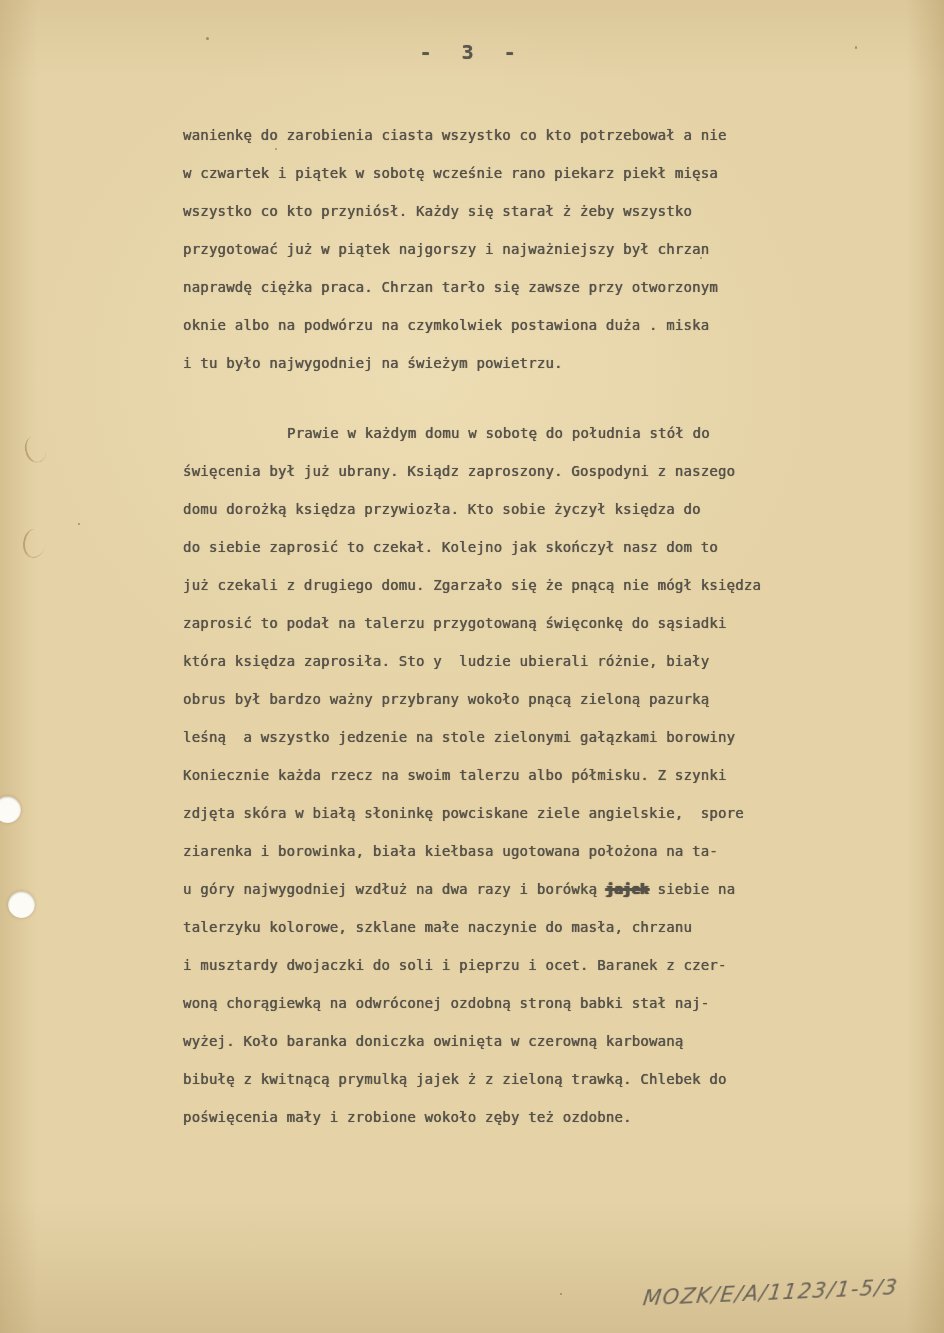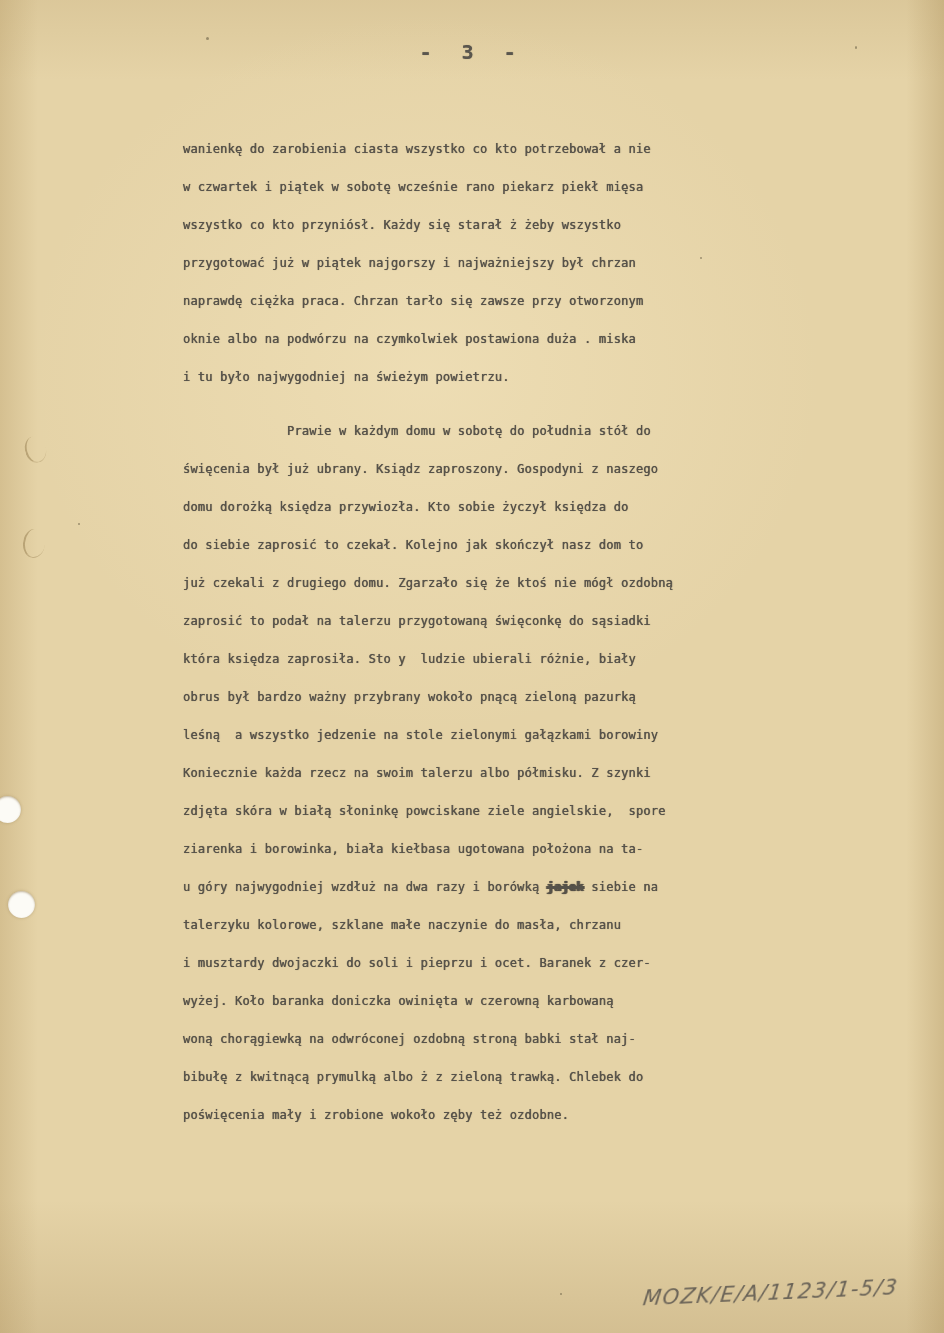--- a/index.html
+++ b/index.html
@@ -19,29 +19,29 @@
   .page-number{
     position:absolute;top:40px;left:0;width:100%;
     text-align:center;
     font-size:20px;font-weight:bold;
     letter-spacing:9px;
     color:#5a564e;
     filter:blur(.35px);
     text-shadow:.4px .4px .7px rgba(80,75,65,.75);
   }
   .body-text{
-    position:absolute;left:183px;top:130px;width:740px;
-    font-size:12px;
+    position:absolute;left:183px;top:116px;width:740px;
+    font-size:14px;
     letter-spacing:.2px;
     line-height:38px;
     color:#56524a;
     filter:blur(.32px);
     text-shadow:.35px .3px .7px rgba(75,70,60,.8), -.3px 0 .5px rgba(75,70,60,.35);
   }
-  .para + .para{margin-top:16px;}
+  .para + .para{margin-top:32px;}
   .line{white-space:pre;}
   .para.indent .line.first{padding-left:104px;}
   .struck{
     position:relative;
     font-weight:bold;
     text-decoration:line-through;
     text-decoration-thickness:3px;
     filter:blur(.5px);
     text-shadow:0 0 1.2px rgba(60,55,48,.95), 1px 0 0 rgba(60,55,48,.6), -1px 0 0 rgba(60,55,48,.6);
   }
@@ -101,34 +101,34 @@
         <div class="line">przygotować już w piątek najgorszy i najważniejszy był chrzan</div>
         <div class="line">naprawdę ciężka praca. Chrzan tarło się zawsze przy otworzonym</div>
         <div class="line">oknie albo na podwórzu na czymkolwiek postawiona duża . miska</div>
         <div class="line">i tu było najwygodniej na świeżym powietrzu.</div>
       </div>
       <div class="para indent">
         <div class="line first">Prawie w każdym domu w sobotę do południa stół do</div>
         <div class="line">święcenia był już ubrany. Ksiądz zaproszony. Gospodyni z naszego</div>
         <div class="line">domu dorożką księdza przywiozła. Kto sobie życzył księdza do</div>
         <div class="line">do siebie zaprosić to czekał. Kolejno jak skończył nasz dom to</div>
-        <div class="line">już czekali z drugiego domu. Zgarzało się że ktoś nie mógł ozdobną</div>
+        <div class="line">już czekali z drugiego domu. Zgarzało się że pnącą nie mógł księdza</div>
         <div class="line">zaprosić to podał na talerzu przygotowaną święconkę do sąsiadki</div>
         <div class="line">która księdza zaprosiła. Sto y  ludzie ubierali różnie, biały</div>
         <div class="line">obrus był bardzo ważny przybrany wokoło pnącą zieloną pazurką</div>
         <div class="line">leśną  a wszystko jedzenie na stole zielonymi gałązkami borowiny</div>
         <div class="line">Koniecznie każda rzecz na swoim talerzu albo półmisku. Z szynki</div>
         <div class="line">zdjęta skóra w białą słoninkę powciskane ziele angielskie,  spore</div>
         <div class="line">ziarenka i borowinka, biała kiełbasa ugotowana położona na ta-</div>
         <div class="line"><span>u góry najwygodniej wzdłuż na dwa razy i borówką </span><span class="struck">jajek</span><span> siebie na</span></div>
         <div class="line">talerzyku kolorowe, szklane małe naczynie do masła, chrzanu</div>
         <div class="line">i musztardy dwojaczki do soli i pieprzu i ocet. Baranek z czer-</div>
+        <div class="line">woną chorągiewką na odwróconej ozdobną stroną babki stał naj-</div>
         <div class="line">wyżej. Koło baranka doniczka owinięta w czerowną karbowaną</div>
-        <div class="line">woną chorągiewką na odwróconej ozdobną stroną babki stał naj-</div>
-        <div class="line">bibułę z kwitnącą prymulką albo ż z zieloną trawką. Chlebek do</div>
+        <div class="line">bibułę z kwitnącą prymulką jajek ż z zieloną trawką. Chlebek do</div>
         <div class="line">poświęcenia mały i zrobione wokoło zęby też ozdobne.</div>
       </div>
     </div>
 
   <div class="archival-ref">MOZK/E/A/1123/1-5/3</div>
 
   <div class="punch-hole hole-1"></div>
   <div class="punch-hole hole-2"></div>
 
   <div class="crease crease-1"></div>

